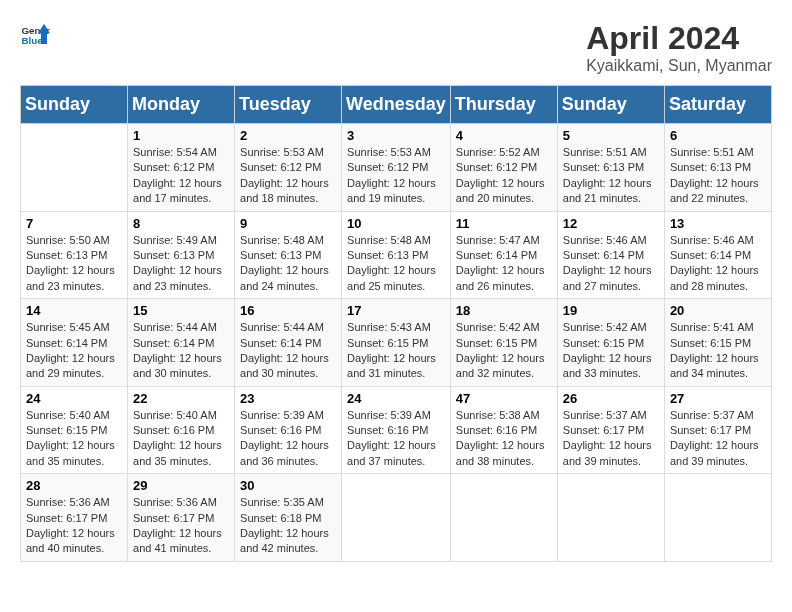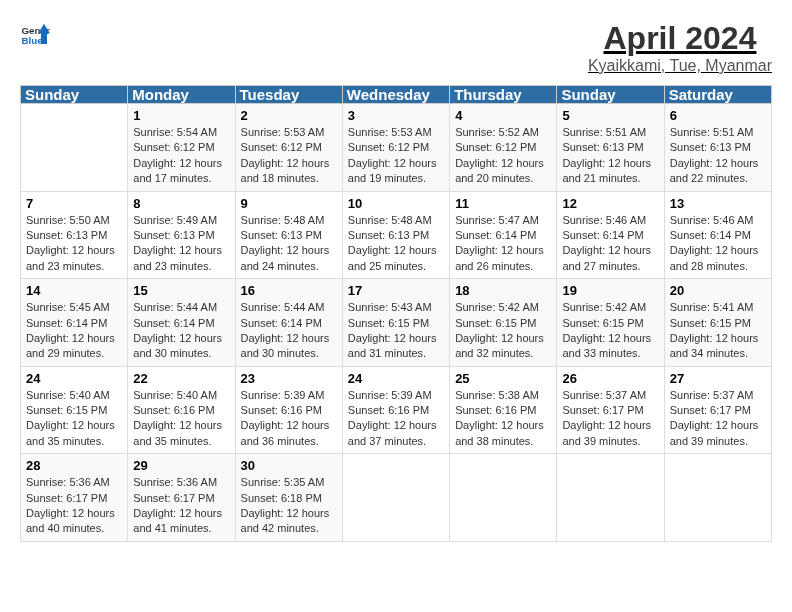--- a/index.html
+++ b/index.html
@@ -19,43 +19,42 @@
     .logo {
       display: flex;
       align-items: center;
       gap: 4px;
     }
     .logo-icon {
       width: 30px;
       height: 30px;
     }
     .title-area {
-      text-align: center;
-      text-decoration: underline;
+      text-align: left;
     }
     .main-title {
       font-size: 32px;
       font-weight: bold;
       color: #333;
     }
     .subtitle {
       font-size: 16px;
       color: #555;
     }
     table {
       width: 100%;
       border-collapse: collapse;
       font-size: 11px;
     }
     thead tr th {
       background-color: #2e6da4;
       color: #fff;
-      padding: 0 4px;
+      padding: 8px 4px;
       text-align: left;
-      font-size: 15px;
+      font-size: 18px;
       font-weight: bold;
       border: 1px solid #ccc;
     }
     tbody tr td {
       border: 1px solid #ddd;
       vertical-align: top;
       padding: 4px 5px;
       width: 107px;
       min-height: 80px;
     }
@@ -86,21 +85,21 @@
 <div class="header-area">
   <div class="logo">
     <svg class="logo-icon" viewBox="0 0 40 40">
       <text x="2" y="18" font-size="13" font-weight="bold" fill="#333">General</text>
       <text x="2" y="32" font-size="13" font-weight="bold" fill="#1a6bbf">Blue</text>
       <polygon points="32,5 40,18 36,18 36,32 28,32 28,18 24,18" fill="#1a6bbf"></polygon>
     </svg>
   </div>
   <div class="title-area">
     <div class="main-title">April 2024</div>
-    <div class="subtitle">Kyaikkami, Tue, Myanmar</div>
+    <div class="subtitle">Kyaikkami, Sun, Myanmar</div>
   </div>
 </div>
 
 <table>
   <thead>
     <tr id="header-row">
         <th>Sunday</th>
         <th>Monday</th>
         <th>Tuesday</th>
         <th>Wednesday</th>
@@ -208,21 +207,21 @@
         </td>
         <td>
           <span class="day-number">23</span>
           <div class="day-info">Sunrise: 5:39 AM<br>Sunset: 6:16 PM<br>Daylight: 12 hours and 36 minutes.</div>
         </td>
         <td>
           <span class="day-number">24</span>
           <div class="day-info">Sunrise: 5:39 AM<br>Sunset: 6:16 PM<br>Daylight: 12 hours and 37 minutes.</div>
         </td>
         <td>
-          <span class="day-number">25</span>
+          <span class="day-number">47</span>
           <div class="day-info">Sunrise: 5:38 AM<br>Sunset: 6:16 PM<br>Daylight: 12 hours and 38 minutes.</div>
         </td>
         <td>
           <span class="day-number">26</span>
           <div class="day-info">Sunrise: 5:37 AM<br>Sunset: 6:17 PM<br>Daylight: 12 hours and 39 minutes.</div>
         </td>
         <td>
           <span class="day-number">27</span>
           <div class="day-info">Sunrise: 5:37 AM<br>Sunset: 6:17 PM<br>Daylight: 12 hours and 39 minutes.</div>
         </td>

